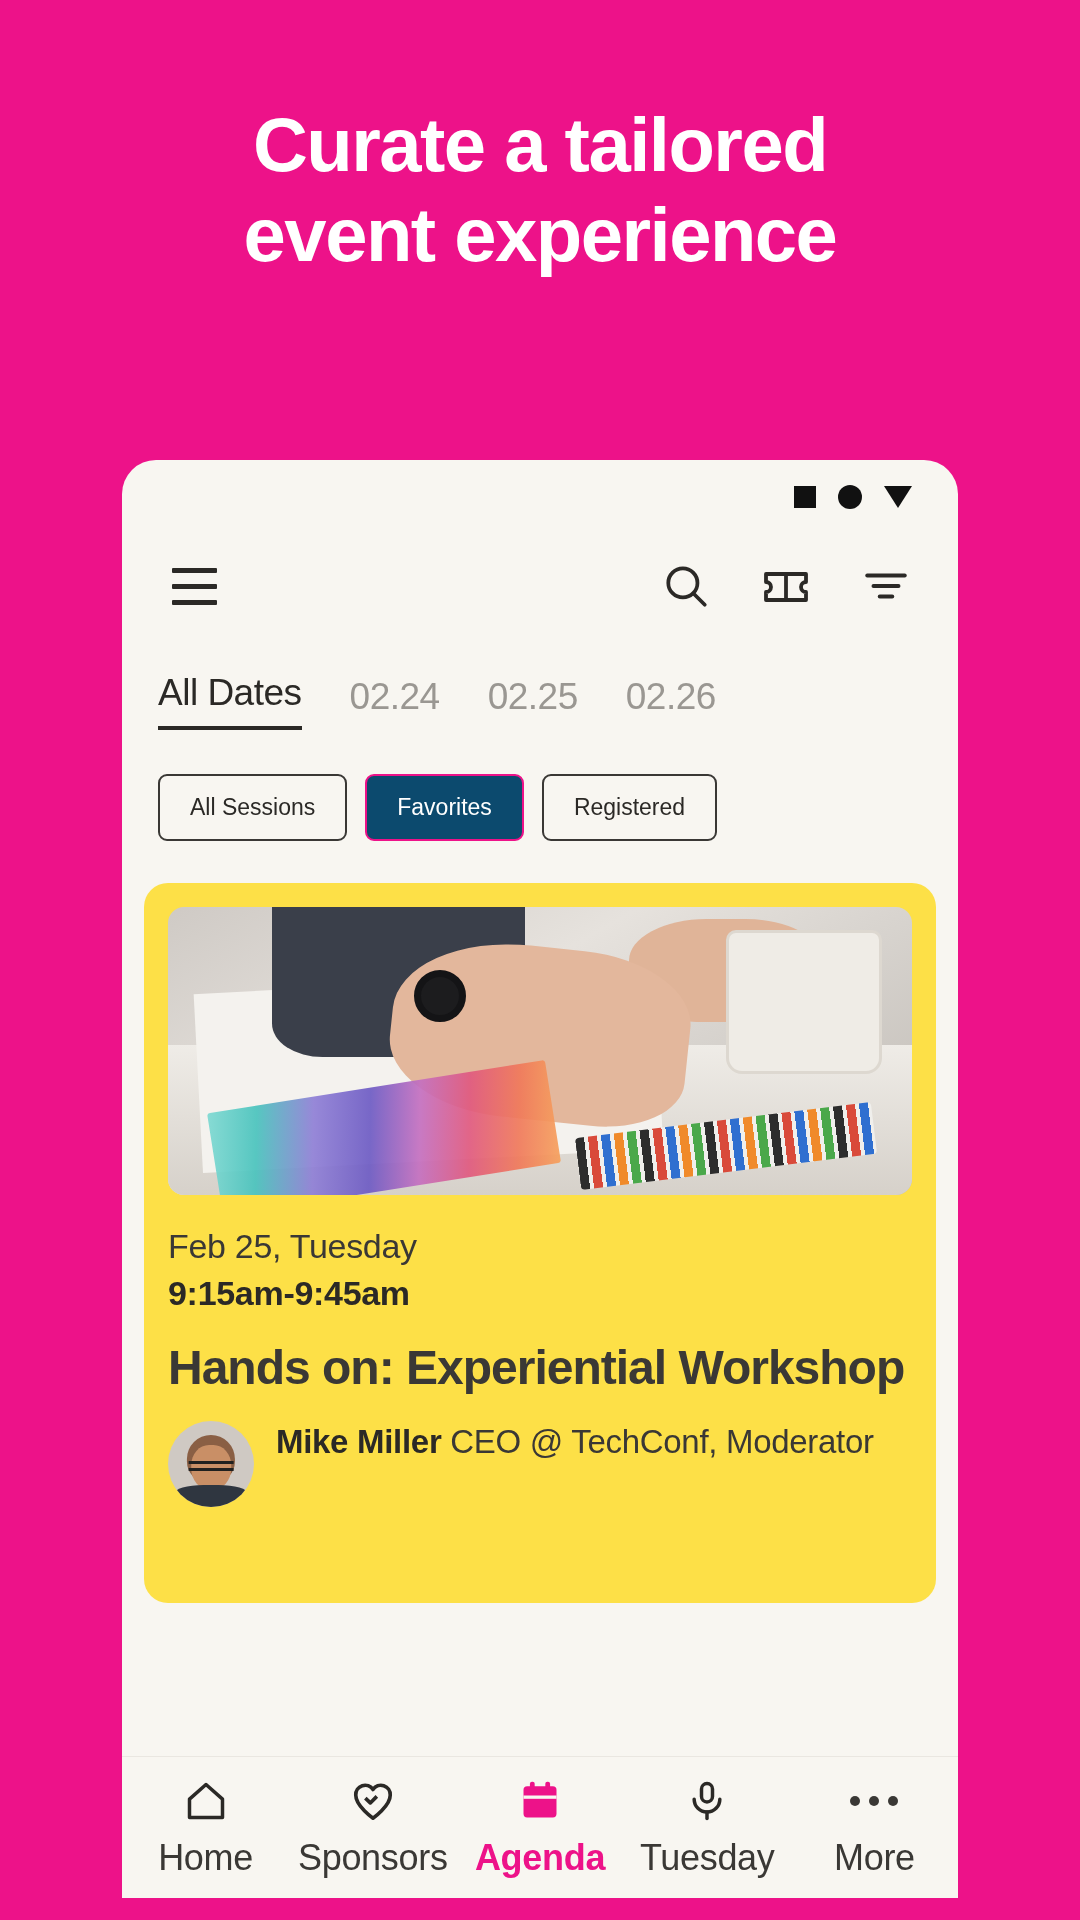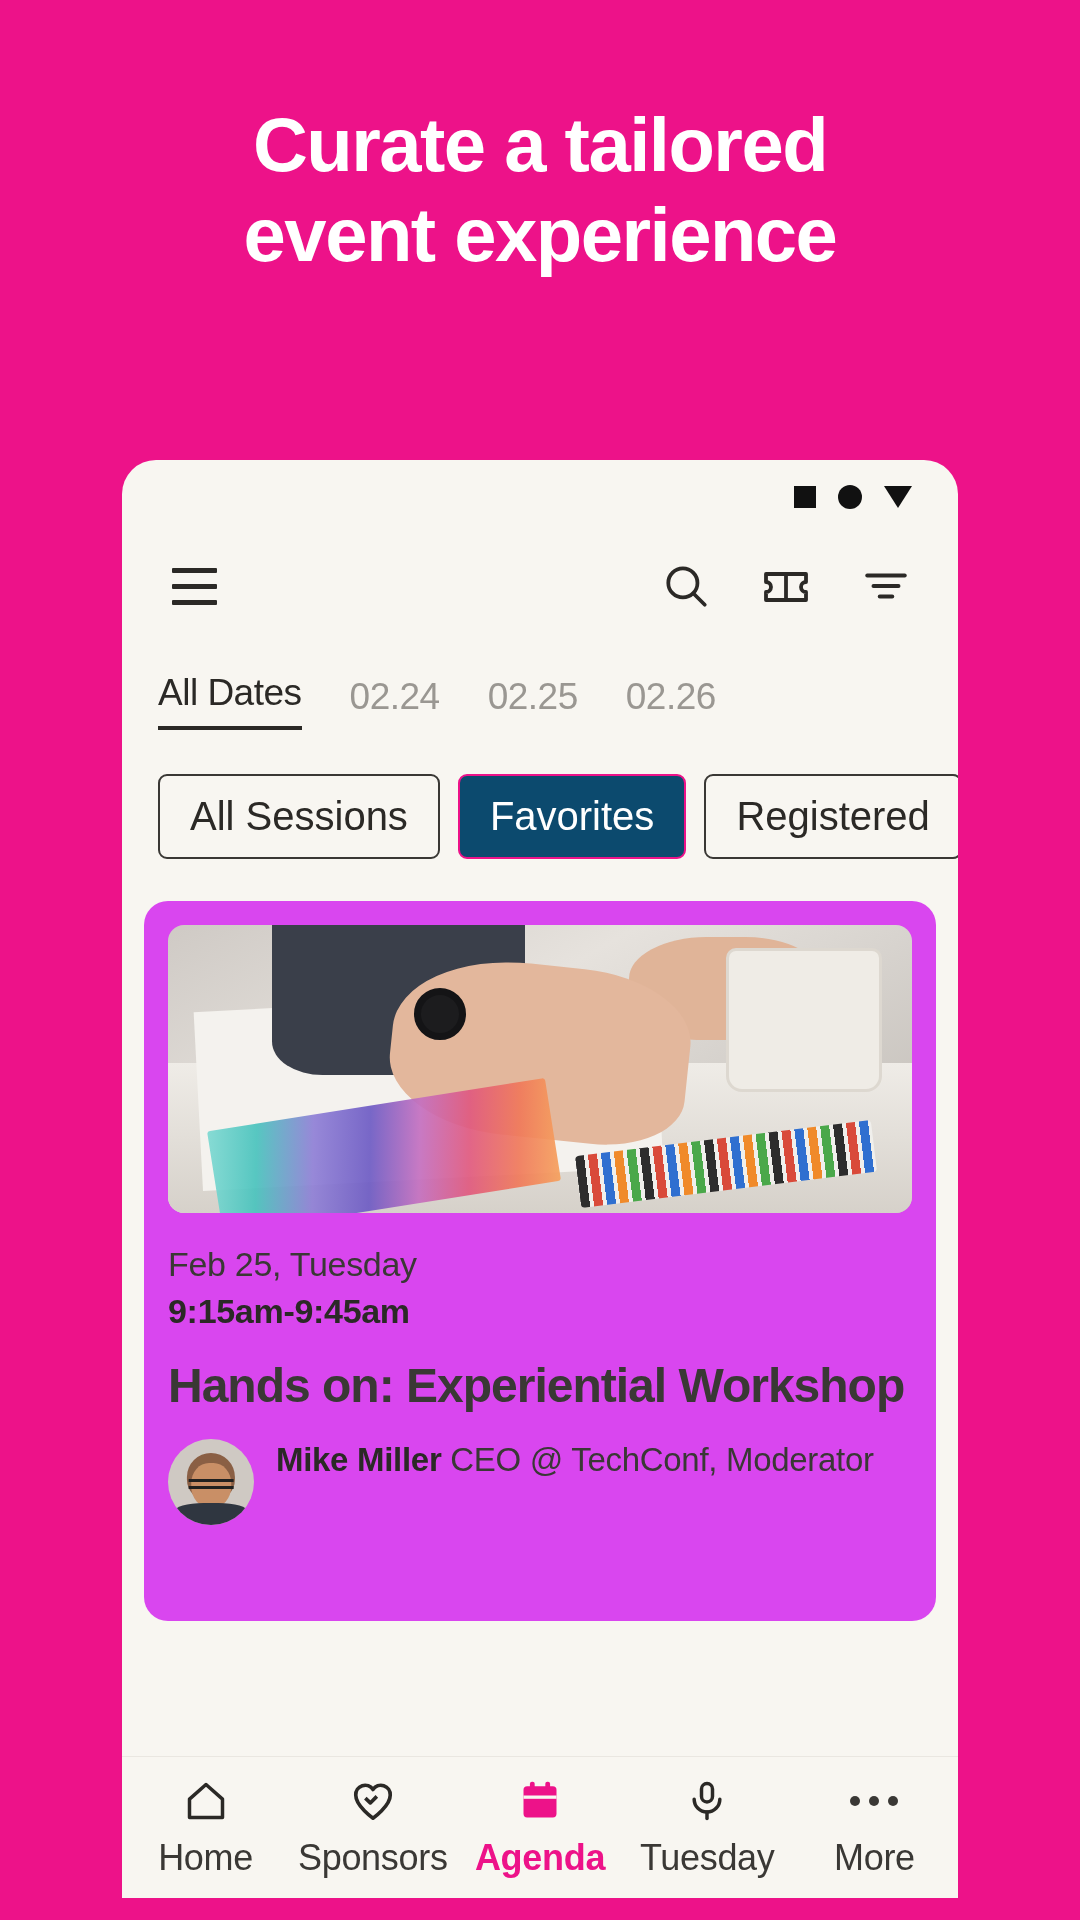--- a/index.html
+++ b/index.html
@@ -107,38 +107,38 @@
     border-bottom: 4px solid #2B2926;
   }
 
   
   .chips {
     display: flex;
     gap: 18px;
     padding: 44px 36px 0 36px;
   }
   .chip {
-    font-size: 40px;
+    font-size: 23px;
     padding: 18px 30px;
     border-radius: 9px;
     border: 2px solid #3A3835;
     color: #2B2926;
     background: transparent;
     white-space: nowrap;
   }
   .chip.active {
     background: #0c4a6e;
     border-color: #ED1289;
     color: #FFFFFF;
   }
 
   
   .card {
     margin: 42px 22px 0 22px;
-    background: #d946ef;
+    background: #fde047;
     border-radius: 24px;
     padding: 24px 24px 0 24px;
     height: 720px;
     overflow: hidden;
   }
   .card-photo {
     width: 100%;
     height: 288px;
     border-radius: 16px;
     position: relative;

